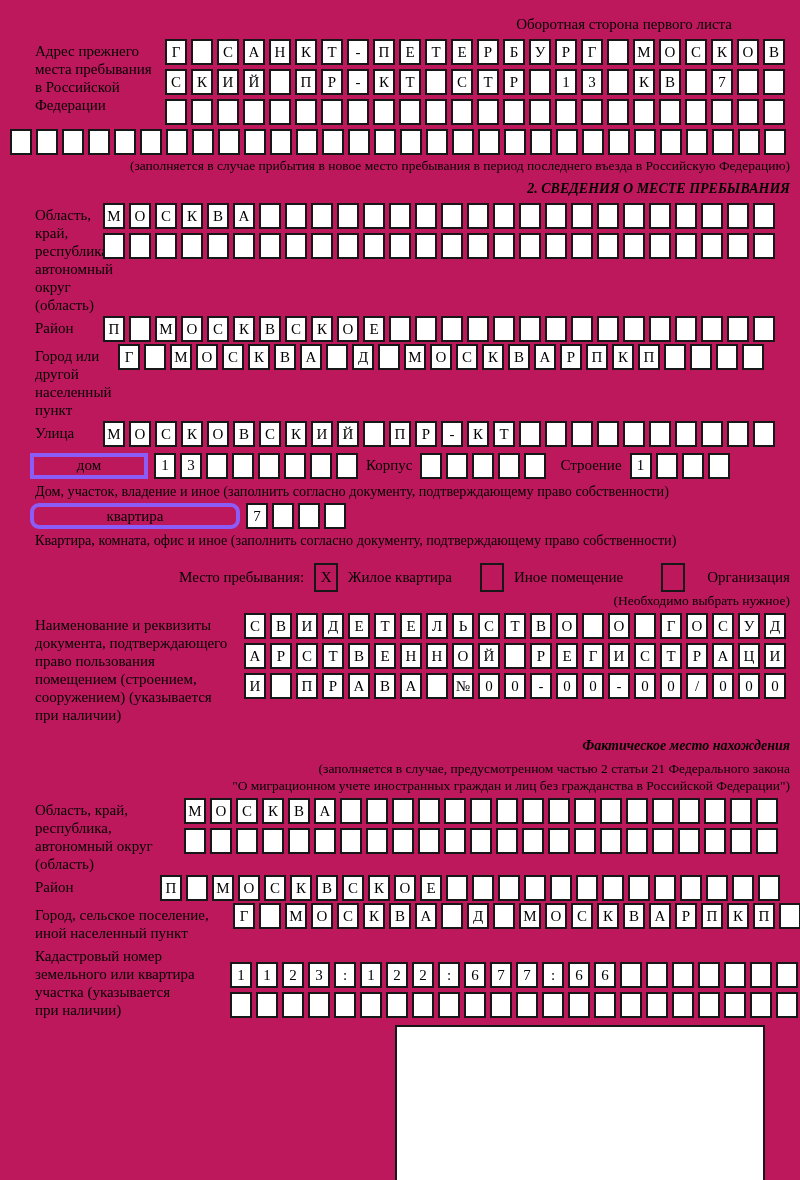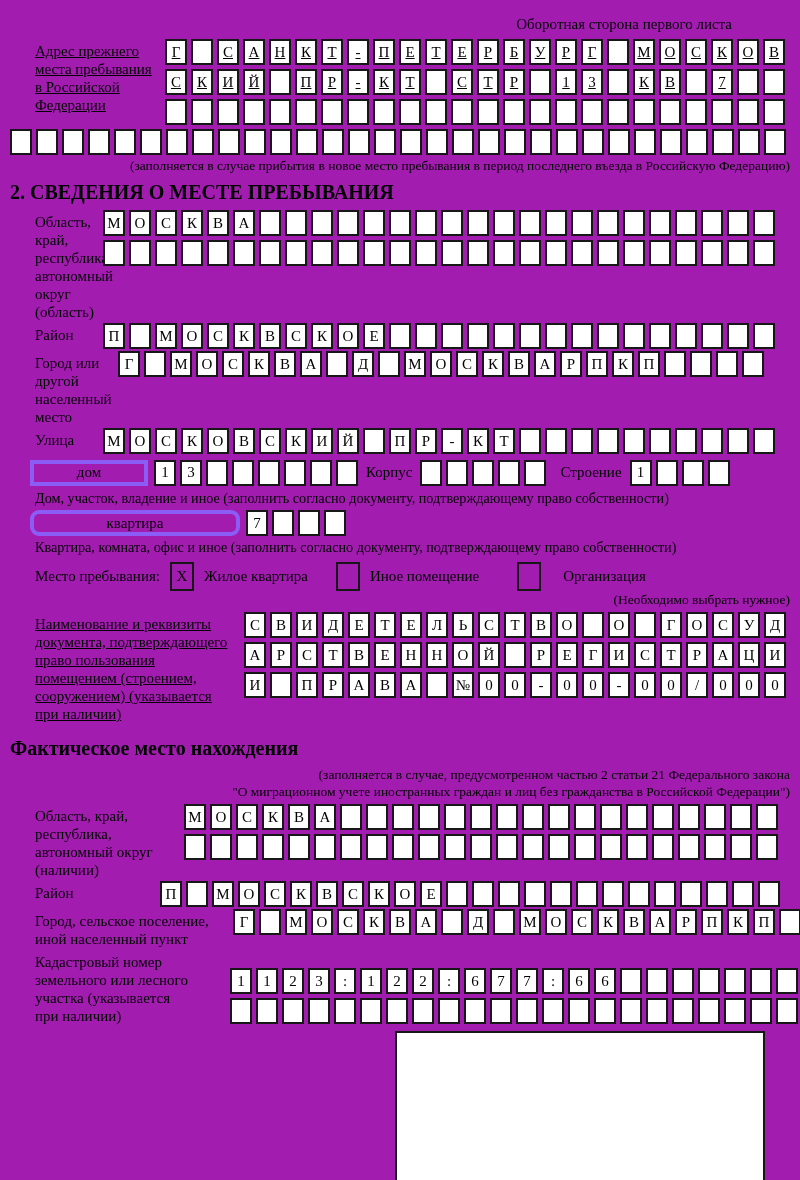--- a/index.html
+++ b/index.html
@@ -1,18 +1,18 @@
 <!DOCTYPE html>
 <html><head>
 <meta charset="utf-8">
 <style>
   html,body{margin:0;padding:0;background:#fff;}
   .page{
     width:800px;height:1180px;box-sizing:border-box;overflow:hidden;
-    background:#a21caf;color:#000;
+    background:#be185d;color:#000;
     font-family:"Liberation Serif","DejaVu Serif",serif;
     padding:0 10px;position:relative;
   }
   .back-note{ text-align:right; padding:16px 58px 0 0; font-size:15px; }
 
   .field{ display:flex; align-items:flex-start; }
   .flabel{
     flex:none; box-sizing:border-box; padding-left:25px; padding-top:3px;
     font-size:15px; line-height:18px;
   }
@@ -28,27 +28,27 @@
     flex:none; height:26px; box-sizing:border-box; border:4px solid #8b5cf6;
     display:flex; align-items:center; justify-content:center; font-size:15px;
   }
   .chk{
     flex:none; width:24px; height:29px; box-sizing:border-box;
     border:2px solid #171717; margin:0 10px;
     display:flex; align-items:center; justify-content:center; font-size:15px;
   }
   .inline-lbl{ font-size:15px; line-height:29px; }
   .center-note{ text-align:right; font-size:13.5px; line-height:17px; }
-  .sec-title{ text-align:left; font-size:20px; font-weight:bold; margin:7px 0 6px 0; }
+  .sec-title{ text-align:right; font-size:14px; font-weight:bold; margin:7px 0 6px 0;font-style:italic; }
   .small-note{ font-size:14.2px; line-height:18px; padding-left:25px; margin:2px 0 3px 0; }
   .stamp-box{
     box-sizing:border-box; border:2px solid #171717; background:#fff;
     margin-left:385px; width:370px; height:175px; margin-top:6px;
   }
-  .mt2{margin-top:2px;} .mt4{margin-top:4px;} .mt6{margin-top:6px;text-decoration:underline;}
+  .mt2{margin-top:2px;} .mt4{margin-top:4px;} .mt6{margin-top:6px;}
 </style>
 </head>
 <body>
 
 <div class="page">
 
   <div class="back-note">Оборотная сторона первого листа</div>
 
   <div class="field mt6">
     <div class="flabel" style="width:155px;">
@@ -269,21 +269,21 @@
         <span class="cell"></span>
         <span class="cell"></span>
         <span class="cell"></span>
         <span class="cell"></span>
       </div>
   </div>
 
   <div class="field mt2">
     <div class="flabel" style="width:108px;">
       <div>Город или другой</div>
-      <div>населенный место</div>
+      <div>населенный пункт</div>
     </div>
     <div class="boxrow">
         <span class="cell">Г</span>
         <span class="cell"></span>
         <span class="cell">М</span>
         <span class="cell">О</span>
         <span class="cell">С</span>
         <span class="cell">К</span>
         <span class="cell">В</span>
         <span class="cell">А</span>
@@ -373,33 +373,33 @@
     <div class="widebox" style="width:210px;margin-left:20px;margin-right:6px;border-radius:9px;">квартира</div>
     <div class="boxrow">
         <span class="cell">7</span>
         <span class="cell"></span>
         <span class="cell"></span>
         <span class="cell"></span>
       </div>
   </div>
   <div class="small-note">Квартира, комната, офис и иное (заполнить согласно документу, подтверждающему право собственности)</div>
 
-  <div class="boxrow" style="align-items:center;margin-left:25px;margin-top:6px;">
+  <div class="boxrow" style="align-items:center;margin-left:25px;margin-top:14px;justify-content:flex-end;">
     <span class="inline-lbl">Место пребывания:</span>
     <span class="chk">X</span>
     <span class="inline-lbl">Жилое квартира</span>
     <span class="chk" style="margin-left:28px;"></span>
     <span class="inline-lbl">Иное помещение</span>
     <span class="chk" style="margin-left:38px;margin-right:22px;"></span>
     <span class="inline-lbl">Организация</span>
   </div>
   <div style="margin-left:238px;" class="center-note">(Необходимо выбрать нужное)</div>
 
   <div class="field mt4">
-    <div class="flabel" style="width:234px;text-decoration:underline;">
+    <div class="flabel" style="width:234px;">
       <div>Наименование и реквизиты</div>
       <div>документа, подтверждающего</div>
       <div>право пользования</div>
       <div>помещением (строением,</div>
       <div>сооружением) (указывается</div>
       <div>при наличии)</div>
     </div>
     <div class="rows">
       <div class="boxrow">
           <span class="cell">С</span>
@@ -475,21 +475,21 @@
 
   <div class="sec-title" style="margin-top:14px;">Фактическое место нахождения</div>
   <div class="center-note">(заполняется в случае, предусмотренном частью 2 статьи 21 Федерального закона</div>
   <div class="center-note">"О миграционном учете иностранных граждан и лиц без гражданства в Российской Федерации")</div>
 
   <div class="field mt4">
     <div class="flabel" style="width:174px;">
       <div>Область, край,</div>
       <div>республика,</div>
       <div>автономный округ</div>
-      <div>(наличии)</div>
+      <div>(область)</div>
     </div>
     <div class="rows">
       <div class="boxrow">
           <span class="cell">М</span>
           <span class="cell">О</span>
           <span class="cell">С</span>
           <span class="cell">К</span>
           <span class="cell">В</span>
           <span class="cell">А</span>
           <span class="cell"></span>
@@ -595,21 +595,21 @@
         <span class="cell">П</span>
         <span class="cell">К</span>
         <span class="cell">П</span>
         <span class="cell"></span>
       </div>
   </div>
 
   <div class="field mt2">
     <div class="flabel" style="width:220px;">
       <div>Кадастровый номер</div>
-      <div>земельного или лесного</div>
+      <div>земельного или квартира</div>
       <div>участка (указывается</div>
       <div>при наличии)</div>
     </div>
     <div class="rows" style="padding-top:18px;">
       <div class="boxrow">
           <span class="cell">1</span>
           <span class="cell">1</span>
           <span class="cell">2</span>
           <span class="cell">3</span>
           <span class="cell">:</span>

